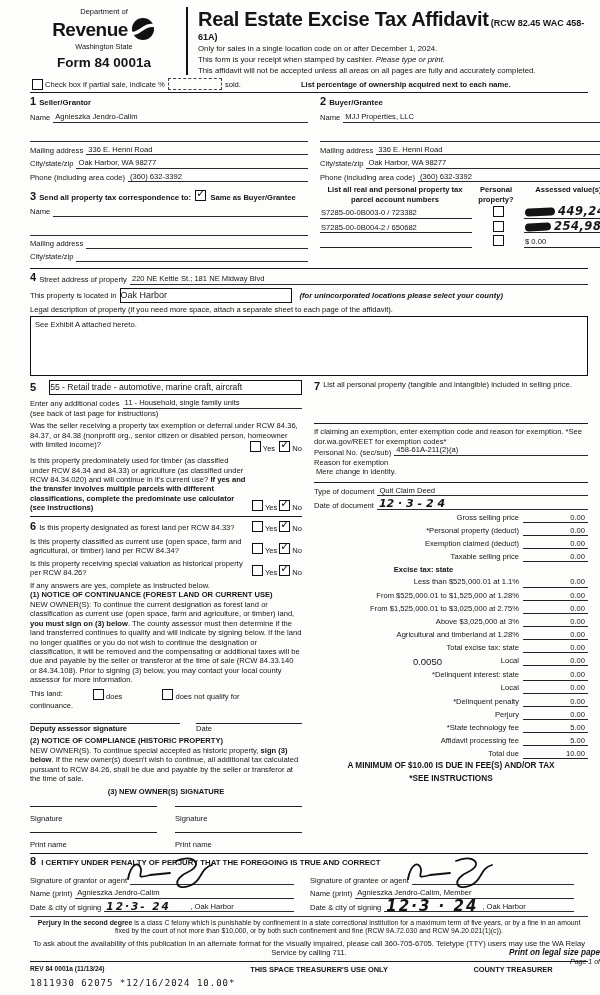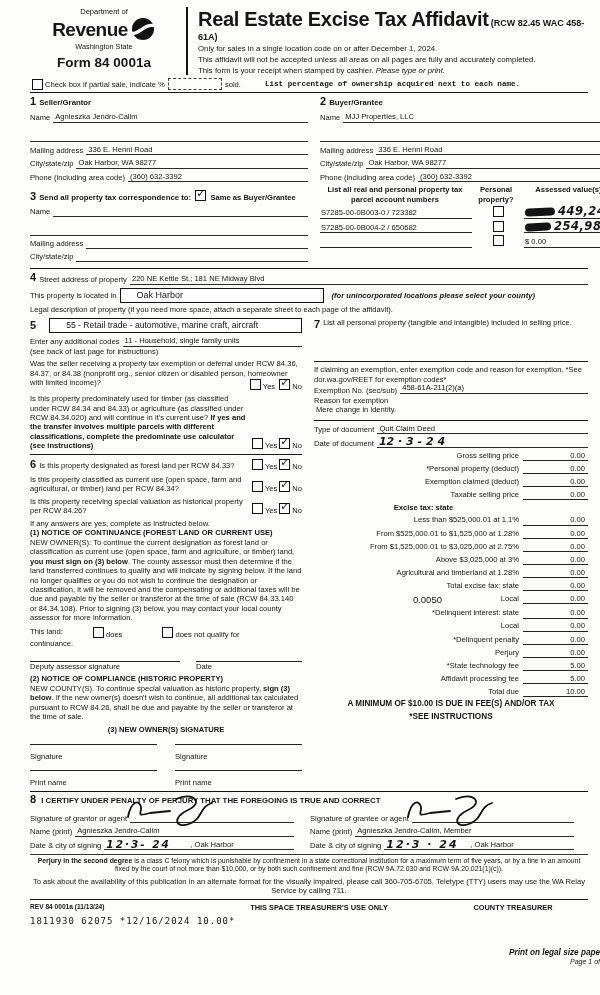--- a/index.html
+++ b/index.html
@@ -9,21 +9,21 @@
   .b{font-weight:bold;} .i{font-style:italic;}
   .hr{border-top:1.8px solid #1a1a1a;margin:2px 0;}
   .hr1{border-top:1.1px solid #1a1a1a;margin:3px 0;}
   .row{display:flex;}
   .fline{display:flex;align-items:flex-end;margin-top:3px;}
   .lbl{white-space:nowrap;margin-right:3px;}
   .fill{flex:1;border-bottom:1px solid #2a2a2a;min-height:9px;padding:0 2px;white-space:nowrap;}
   .cb{display:inline-block;width:9px;height:9px;border:1.2px solid #111;position:relative;vertical-align:-1px;margin:0 2px;background:#fff;}
   .cb.checked::after{content:"✓";position:absolute;top:-4px;left:0px;font-size:11px;font-weight:bold;color:#111;}
   .hw{font-family:"DejaVu Sans",sans-serif;font-weight:bold;font-style:italic;}
-  .selbox{display:inline-block;border:1.2px solid #111;padding:1px 16px;min-height:10px;background:#fff;}
+  .selbox{display:inline-block;border:1.2px solid #111;padding:1px 0;min-height:10px;background:#fff;}
   .scrib{display:inline-block;width:26px;height:8px;background:#141414;border-radius:4px;transform:rotate(-3deg);margin-right:3px;vertical-align:-1px;}
   
   .hdr{display:flex;align-items:stretch;}
   .hdr-left{width:148px;text-align:center;border-right:2px solid #111;padding-right:8px;}
   .hdr-right{flex:1;padding-left:10px;}
   .rev-line{display:flex;justify-content:center;align-items:center;gap:2px;}
   .rev-word{font-size:19px;font-weight:bold;letter-spacing:-0.5px;}
   .title{font-size:20px;font-weight:bold;letter-spacing:-0.3px;}
   .rcw{font-size:9px;font-weight:bold;}
   .hnote{font-size:7.8px;margin-top:1px;}
@@ -86,32 +86,32 @@
             </svg>
         </span>
       </div>
       <div style="font-size:7.3px;">Washington State</div>
       <div class="formno">Form 84 0001a</div>
     </div>
     <div class="hdr-right">
       <div><span class="title">Real Estate Excise Tax Affidavit</span>
         <span class="rcw">(RCW 82.45 WAC 458-61A)</span></div>
       <div class="hnote">Only for sales in a single location code on or after December 1, 2024.</div>
-      <div class="hnote">This affidavit will not be accepted unless all areas on all pages are fully and accurately completed.</div>
       <div class="hnote"><span>This form is your receipt when stamped by cashier.</span>
         <span class="i">Please type or print.</span></div>
+      <div class="hnote">This affidavit will not be accepted unless all areas on all pages are fully and accurately completed.</div>
     </div>
   </div>
 
   <div class="row" style="margin-top:3px;align-items:center;">
     <span class="cb"></span>
     <span>Check box if partial sale, indicate %</span>
     <span class="dashedbox"></span>
     <span>sold.</span>
-    <span class="b" style="margin-left:24px;font-family:Liberation Mono, monospace;">List percentage of ownership acquired next to each name.</span>
+    <span class="b" style="margin-left:60px;">List percentage of ownership acquired next to each name.</span>
   </div>
 
   <div class="hr"></div>
 
   <div class="cols">
     <div class="cl" style="flex:0 0 278px;">
       <div><span class="secnum">1</span><span class="sectitle">Seller/Grantor</span></div>
       <div class="fline">
           <span class="lbl">Name</span>
         <span class="fill">Agnieszka Jendro-Calim</span>
@@ -205,20 +205,21 @@
     <span class="secnum">4</span>
     <span class="lbl">Street address of property</span>
     <span class="fill">220 NE Kettle St.; 181 NE Midway Blvd</span>
   </div>
   <div class="row" style="margin-top:3px;align-items:center;">
     <span class="lbl">This property is located in</span>
     <span class="selbox" style="width:170px;font-size:9px;">Oak Harbor</span>
     <span class="b i" style="margin-left:8px;">(for unincorporated locations please select your county)</span>
   </div>
   <div style="margin-top:2px;">Legal description of property (if you need more space, attach a separate sheet to each page of the affidavit).</div>
+  <div class="legalbox">See Exhibit A attached hereto.</div>
 
   <div class="cols" style="margin-top:4px;">
 
     <div class="cl">
       <div class="row" style="align-items:center;">
         <span class="secnum">5</span>
         <span class="selbox" style="margin-left:10px;flex:1;font-size:8.6px;white-space:nowrap;overflow:hidden;">55 - Retail trade - automotive, marine craft, aircraft</span>
       </div>
       <div class="fline">
           <span class="lbl">Enter any additional codes</span>
@@ -259,28 +260,28 @@
       <div><span>NEW OWNER(S): To continue the current designation as forest land or classification as current use (open space, farm and agriculture, or timber) land, </span><span class="b">you must sign on (3) below</span><span>. The county assessor must then determine if the land transferred continues to qualify and will indicate by signing below. If the land no longer qualifies or you do not wish to continue the designation or classification, it will be removed and the compensating or additional taxes will be due and payable by the seller or transferor at the time of sale (RCW 84.33.140 or 84.34.108). Prior to signing (3) below, you may contact your local county assessor for more information.</span></div>
 
       <div class="row" style="margin-top:4px;">
         <span>This land:</span>
         <span style="margin-left:28px;"><span class="cb"></span><span>does</span></span>
         <span style="margin-left:38px;"><span class="cb"></span><span>does not qualify for</span></span>
       </div>
       <div>continuance.</div>
 
       <div class="row" style="gap:16px;margin-top:12px;">
-        <div style="flex:0 0 150px;border-top:1px solid #222;">
+        <div style="flex:0 0 150px;border-top:1px solid #222;font-weight:bold;">
           <span>Deputy assessor signature</span></div>
         <div style="flex:1;border-top:1px solid #222;">
           <span>Date</span></div>
       </div>
 
       <div class="b" style="margin-top:3px;">(2) NOTICE OF COMPLIANCE (HISTORIC PROPERTY)</div>
-      <div><span>NEW COUNTY(S). To continue special valuation as historic property, </span><span class="b">sign (3) below</span><span>. If the new owner(s) doesn't wish to continue, all additional tax calculated pursuant to RCW 84.26, shall be due and payable by the seller or transferor at the time of sale.</span></div>
+      <div><span>NEW OWNER(S). To continue special accepted as historic property, </span><span class="b">sign (3) below</span><span>. If the new owner(s) doesn't wish to continue, all additional tax calculated pursuant to RCW 84.26, shall be due and payable by the seller or transferor at the time of sale.</span></div>
 
       <div class="b" style="text-align:center;margin-top:3px;">(3) NEW OWNER(S) SIGNATURE</div>
       <div class="sigpair">
         <div class="sigcell"><span>Signature</span></div>
         <div class="sigcell"><span>Signature</span></div>
       </div>
       <div class="sigpair" style="margin-top:8px;">
         <div class="sigcell"><span>Print name</span></div>
         <div class="sigcell"><span>Print name</span></div>
       </div>
@@ -288,21 +289,21 @@
 
     <div class="cr">
       <div class="row">
           <span class="secnum">7</span>
         <span>List all personal property (tangible and intangible) included in selling price.</span>
         </div>
       <div style="height:26px;"></div>
       <div class="hr1"></div>
       <div>If claiming an exemption, enter exemption code and reason for exemption. *See dor.wa.gov/REET for exemption codes*</div>
       <div class="fline" style="margin-top:1px;">
-        <span class="lbl">Exemption No. (sec/sub)</span>
+        <span class="lbl">Personal No. (sec/sub)</span>
         <span class="fill" style="position:relative;top:-2px;">458-61A-211(2)(a)</span>
         </div>
       <div>Reason for exemption</div>
       <div style="padding-left:2px;">Mere change in identity.</div>
       <div class="hr1" style="margin-top:5px;"></div>
 
       <div class="fline" style="margin-top:0;">
           <span class="lbl">Type of document</span>
         <span class="fill">Quit Claim Deed</span>
         </div>
@@ -419,21 +420,21 @@
           <svg class="sigsvg" width="120" height="36" viewBox="0 0 120 36">
             <path d="M8 26 C11 10 19 8 21 16 C22 22 15 26 30 22 L50 20 M56 8 C74 0 84 12 68 19 C52 26 55 38 69 33 C83 28 79 16 92 12" stroke="#111" stroke-width="1.8" fill="none" stroke-linecap="round"></path>
             </svg>
         </div>
         <div class="fline">
             <span class="lbl">Name (print)</span>
           <span class="fill">Agnieszka Jendro-Calim, Member</span>
           </div>
         <div class="fline">
             <span class="lbl">Date &amp; city of signing</span>
-          <span class="fill hw" style="flex:0 0 80px;font-size:11px;line-height:9px;letter-spacing:2px;">12·3 · 24</span>
+          <span class="fill hw" style="flex:0 0 80px;font-size:15px;line-height:9px;letter-spacing:2px;">12·3 · 24</span>
           <span class="fill">, Oak Harbor</span>
           </div>
       </div>
     </div>
   </div>
 
   <div style="border-top:1px solid #333;margin-top:4px;"></div>
   <div class="pnote">
     <span class="b">Perjury in the second degree</span><span> is a class C felony which is punishable by confinement in a state correctional institution for a maximum term of five years, or by a fine in an amount fixed by the court of not more than $10,000, or by both such confinement and fine (RCW 9A.72.030 and RCW 9A.20.021(1)(c)).</span>
   </div>

